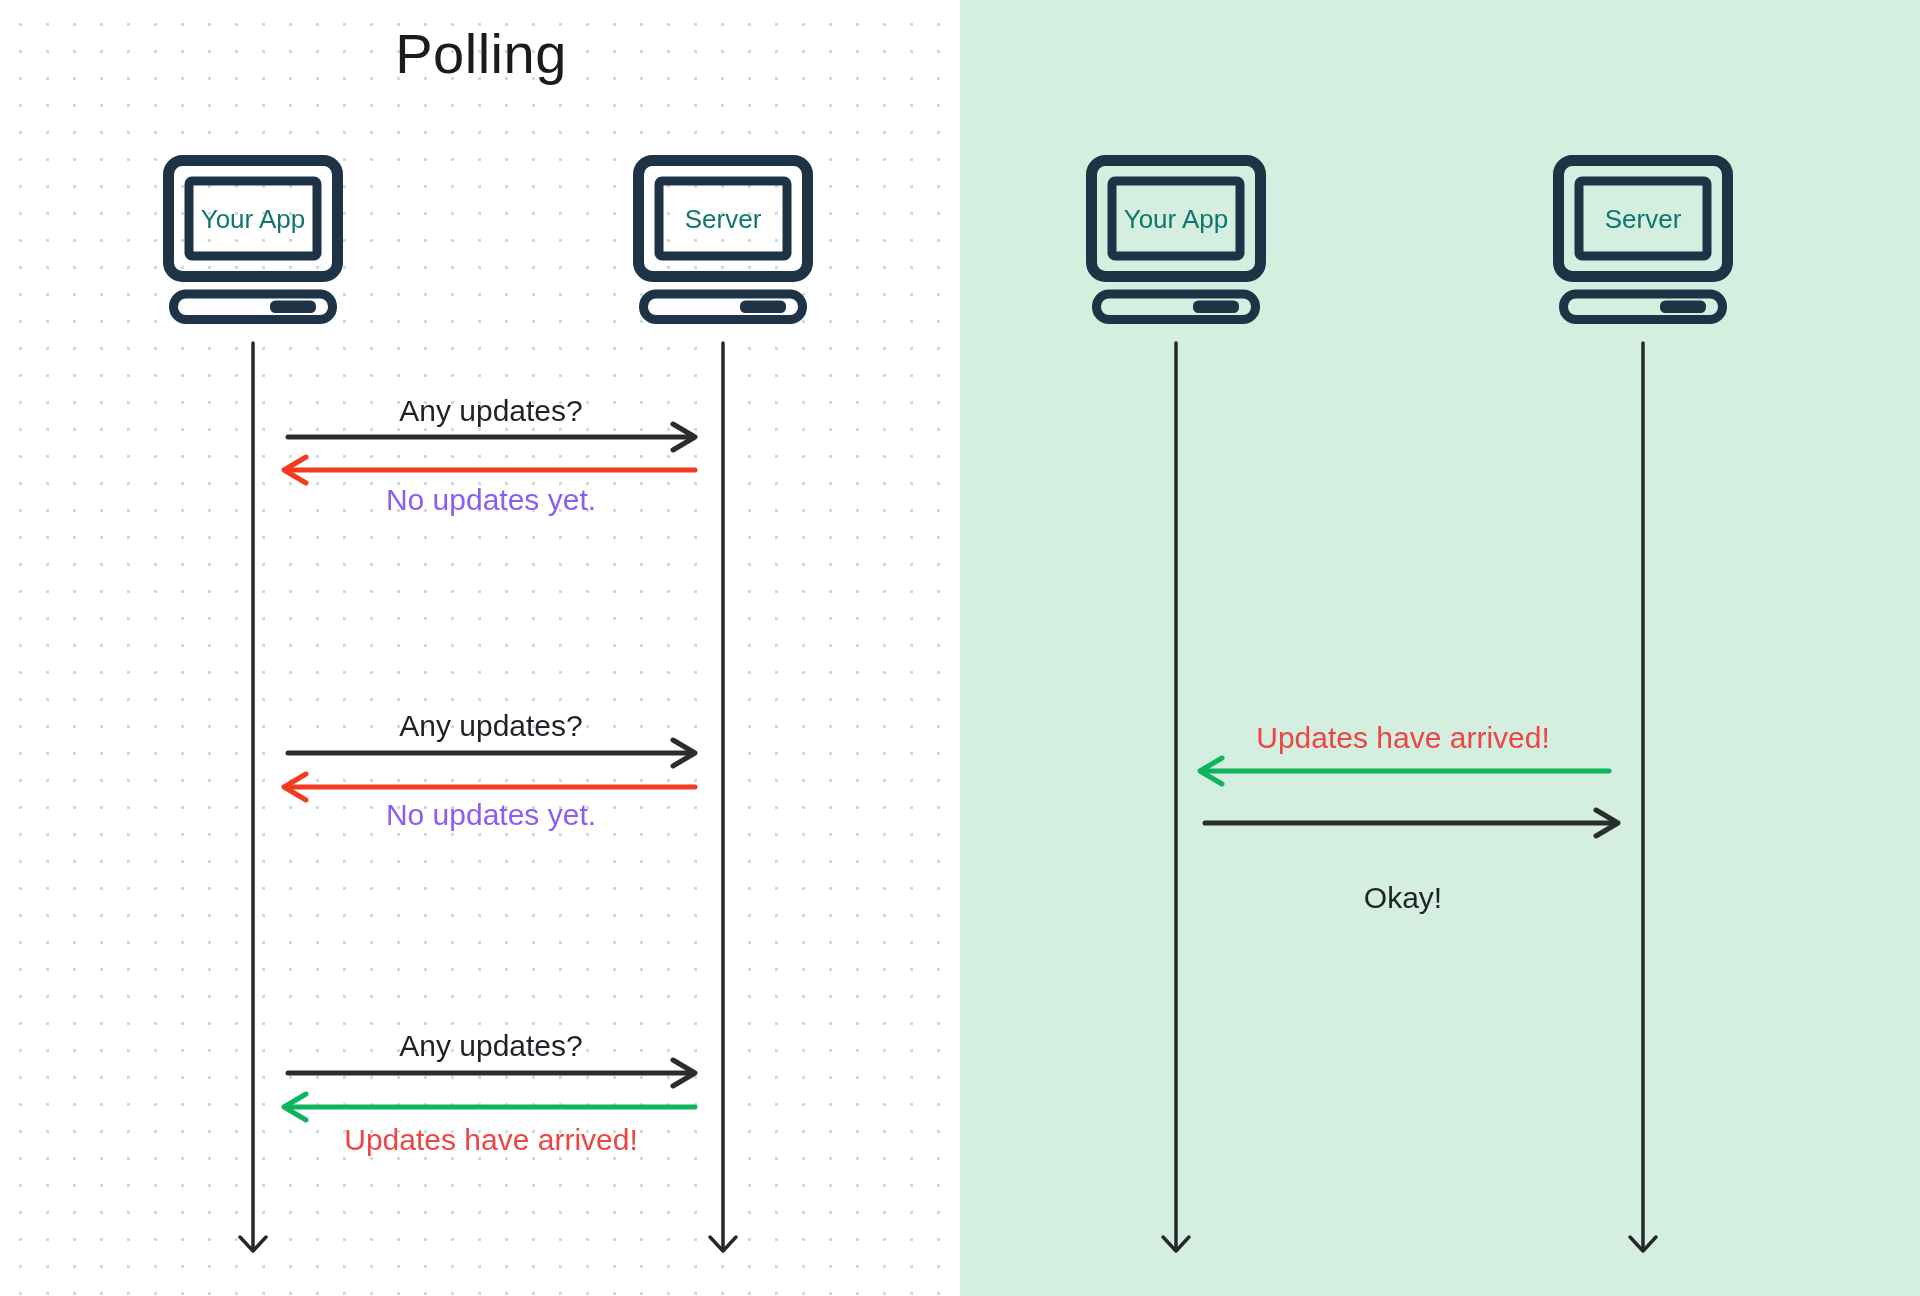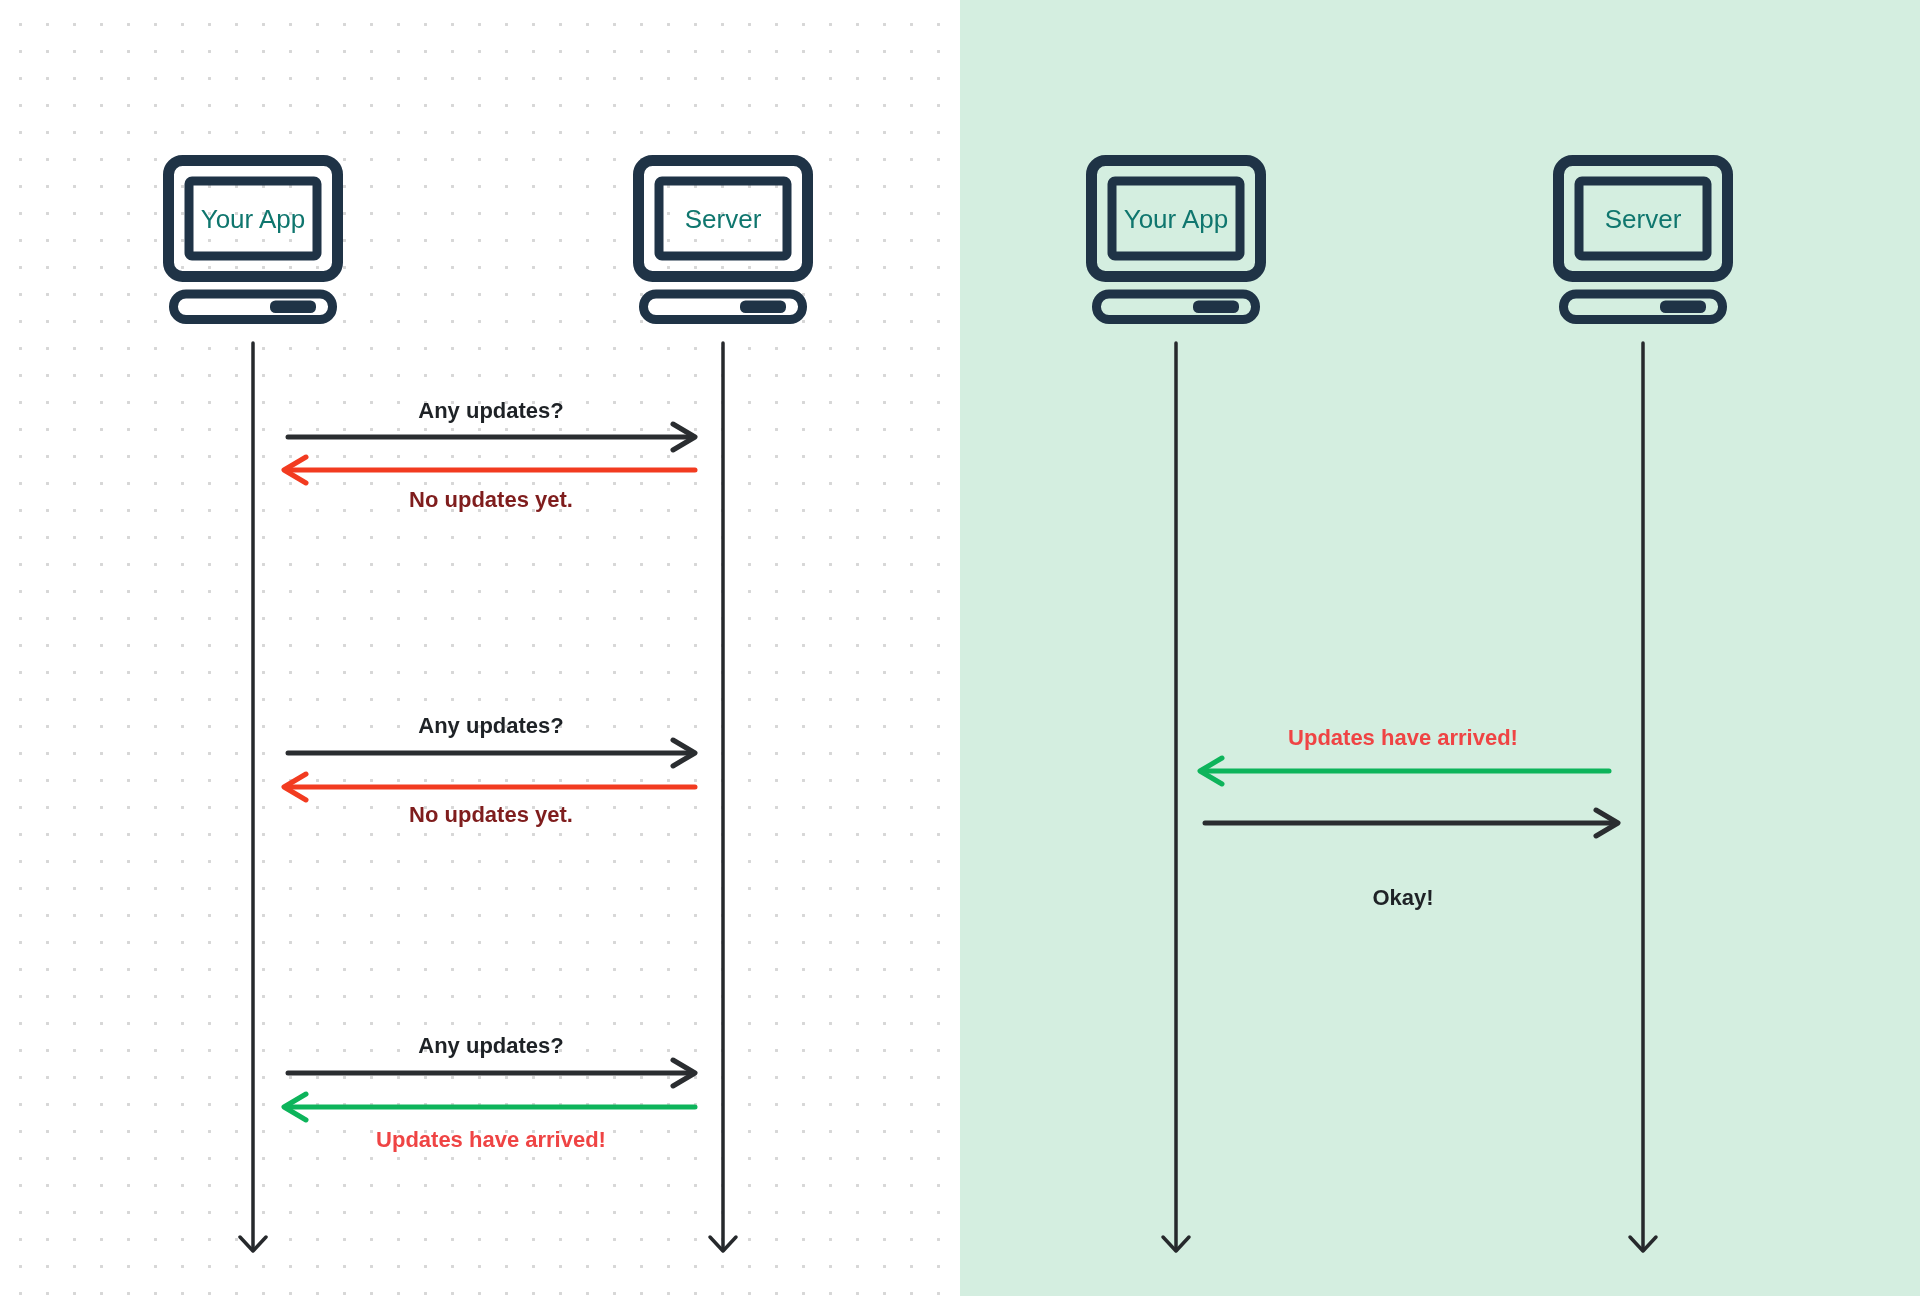--- a/index.html
+++ b/index.html
@@ -57,38 +57,39 @@
     position: absolute;
     transform: translate(-50%, -50%);
     font-size: 26px;
     font-weight: 400;
     color: #0f766e;
     white-space: nowrap;
   }
   .msg {
     position: absolute;
     transform: translate(-50%, -50%);
-    font-size: 22px;
-    font-weight: 700;
+    font-size: 30px;
+    font-weight: 400;
     white-space: nowrap;
     color: #1e2226;
   }
-  .msg.red   { color: #7f1d1d; }
+  .msg.red   { color: #8b5cf6; }
   .msg.green { color: #ef4444; }
 </style>
 </head>
 <body>
 
 <div class="canvas">
 
   <section class="panel polling">
   </section>
   <section class="panel webhook">
   </section>
 
+  <h1 class="title" id="polling-title">Polling</h1>
 
   <svg class="overlay" width="1920" height="1296" viewBox="0 0 1920 1296">
     <defs>
       <symbol id="computer" viewBox="0 0 180 169">
         <rect x="5.5" y="5.5" width="169" height="116" rx="14" fill="none" stroke="#1f3346" stroke-width="11"></rect>
         <rect x="26" y="26" width="128" height="75" rx="3" fill="none" stroke="#1f3346" stroke-width="9"></rect>
         <rect x="10.5" y="139" width="159" height="25.5" rx="12.5" fill="none" stroke="#1f3346" stroke-width="9"></rect>
         <rect x="107" y="145.5" width="46" height="12.5" rx="5.5" fill="#1f3346"></rect>
       </symbol>
     </defs>

